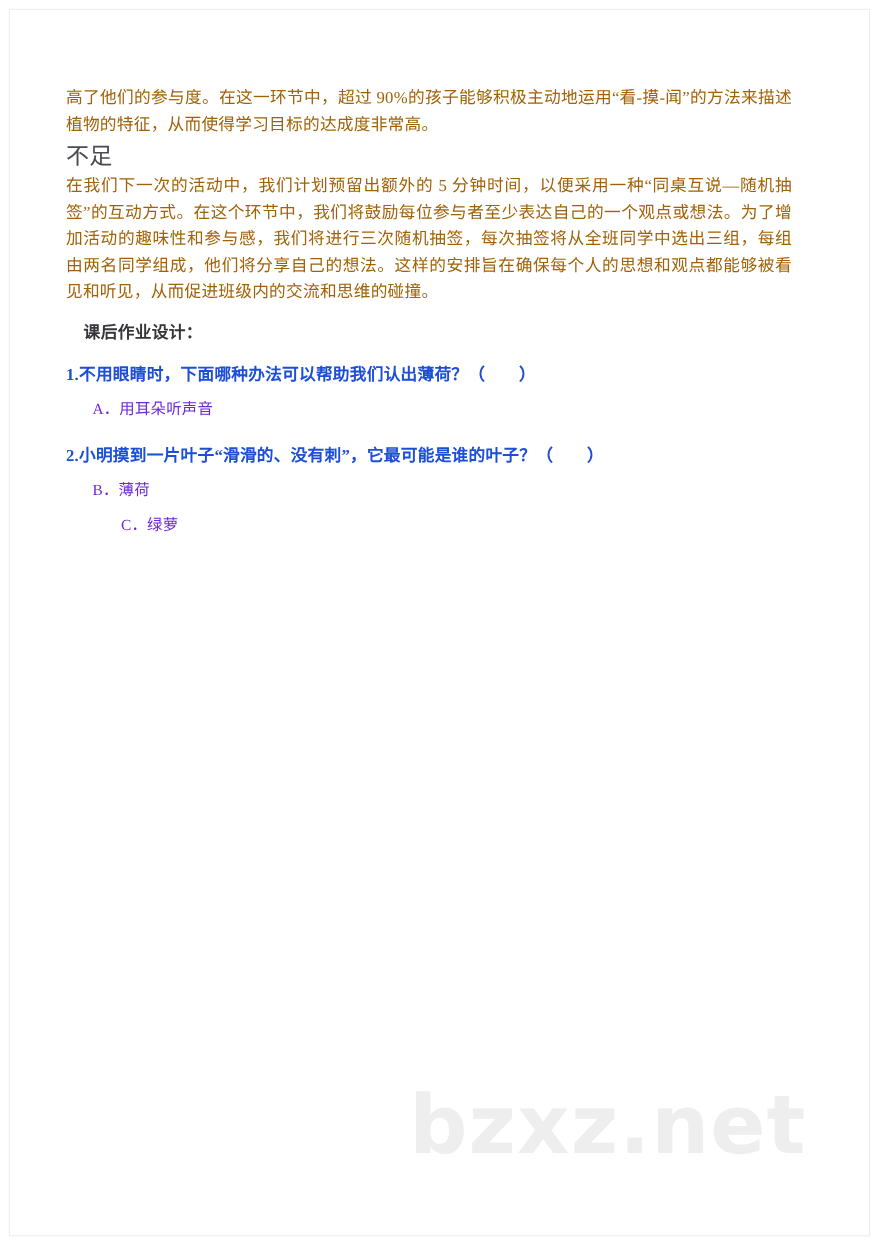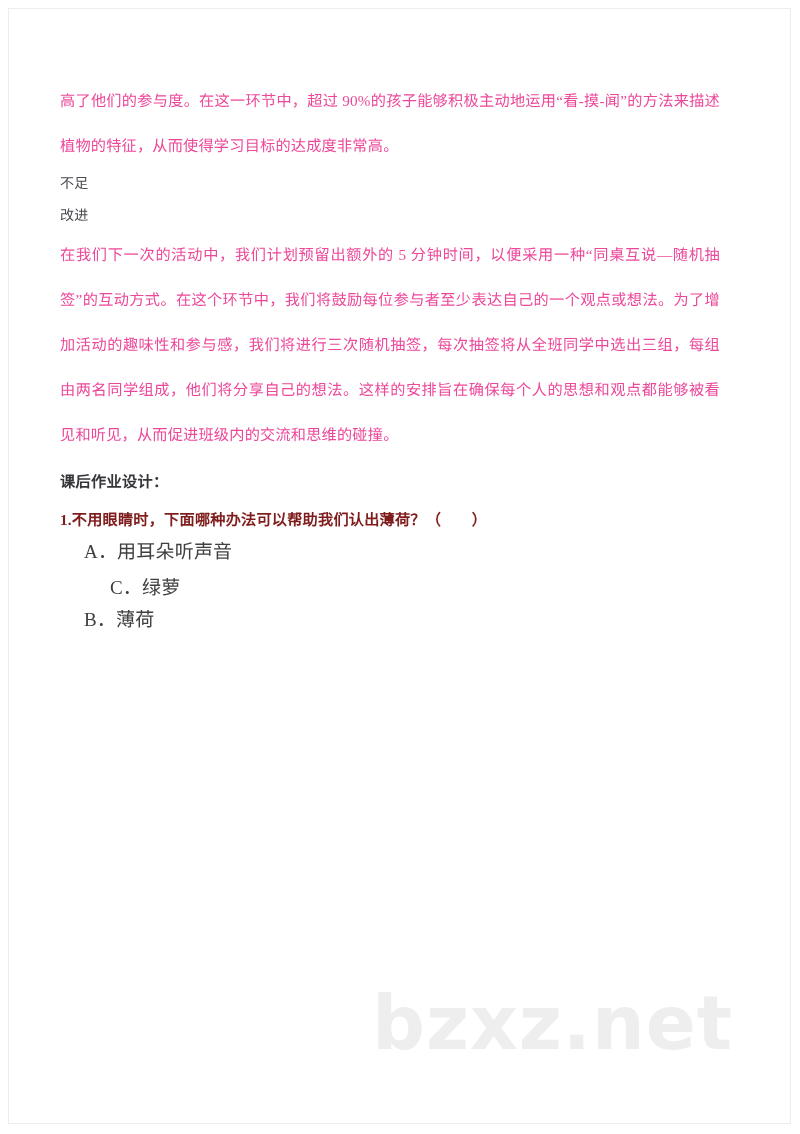--- a/index.html
+++ b/index.html
@@ -33,63 +33,64 @@
   .content {
     position: absolute;
     left: 60px;
     top: 78px;
     width: 660px;
   }
 
   
   .para {
     font-size: 15.2px;
-    line-height: 45px;
-    color: #ec4899;
+    line-height: 24px;
+    color: #a16207;
     text-align: justify;
     text-justify: inter-ideograph;
     margin: 0 0 0 0;
     letter-spacing: 0.2px;
     font-family: "Liberation Serif", "DejaVu Serif", serif;
   }
 
   .para + .para {
     margin-top: 0px;
   }
 
   .short-line {
-    font-size: 14px;
+    font-size: 21px;
     line-height: 32px;
     color: #4a4a50;
     letter-spacing: 0.2px;
   }
 
   
   .section-heading {
     font-size: 15.2px;
     line-height: 32px;
     color: #35353a;
     font-weight: bold;
     margin-top: 9px;
     letter-spacing: 0.3px;
+    margin-left: 16px;
   }
 
   .question {
     font-size: 15.2px;
     line-height: 32px;
-    color: #7f1d1d;
+    color: #1d4ed8;
     font-weight: bold;
     margin-top: 6px;
     letter-spacing: 0.2px;
   }
 
   .option {
-    font-size: 19px;
+    font-size: 14px;
     line-height: 32px;
-    color: #404040;
+    color: #6d28d9;
     padding-left: 24px;
     letter-spacing: 0.2px;
   }
 
   .option.deep-indent {
     padding-left: 50px;
   }
 
   .q-gap {
     height: 4px;
@@ -118,31 +119,31 @@
   <div class="page-frame"></div>
 
   <div class="content">
 
     <p class="para">高了他们的参与度。在这一环节中，超过 90%的孩子能够积极主动地运用“看-摸-闻”的方法来描述植物的特征，从而使得学习目标的达成度非常高。</p>
 
 
     <div class="short-line">不足</div>
 
 
-    <div class="short-line">改进</div>
 
     <p class="para">在我们下一次的活动中，我们计划预留出额外的 5 分钟时间，以便采用一种“同桌互说—随机抽签”的互动方式。在这个环节中，我们将鼓励每位参与者至少表达自己的一个观点或想法。为了增加活动的趣味性和参与感，我们将进行三次随机抽签，每次抽签将从全班同学中选出三组，每组由两名同学组成，他们将分享自己的想法。这样的安排旨在确保每个人的思想和观点都能够被看见和听见，从而促进班级内的交流和思维的碰撞。</p>
 
     <div class="section-heading">课后作业设计：</div>
 
     <div class="question">1.不用眼睛时，下面哪种办法可以帮助我们认出薄荷？（　　）</div>
     <div class="option">A．用耳朵听声音</div>
 
     <div class="q-gap"></div>
 
+    <div class="question">2.小明摸到一片叶子“滑滑的、没有刺”，它最可能是谁的叶子？（　　）</div>
+    <div class="option">B．薄荷</div>
     <div class="option deep-indent">C．绿萝</div>
-    <div class="option">B．薄荷</div>
 
   </div>
 
   <div class="watermark">bzxz.net</div>
 
 </div>
 
 </body></html>

